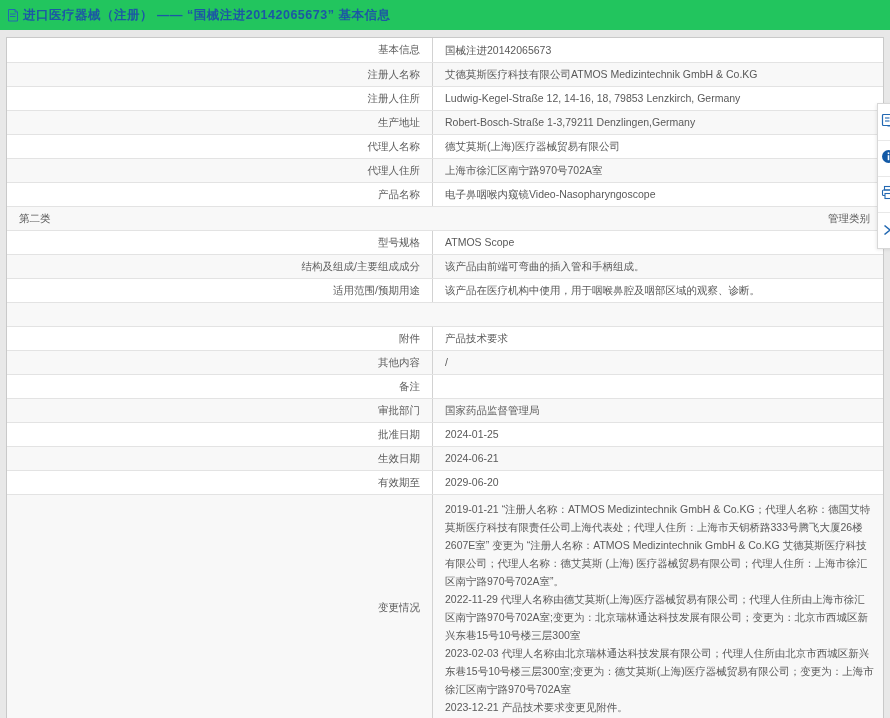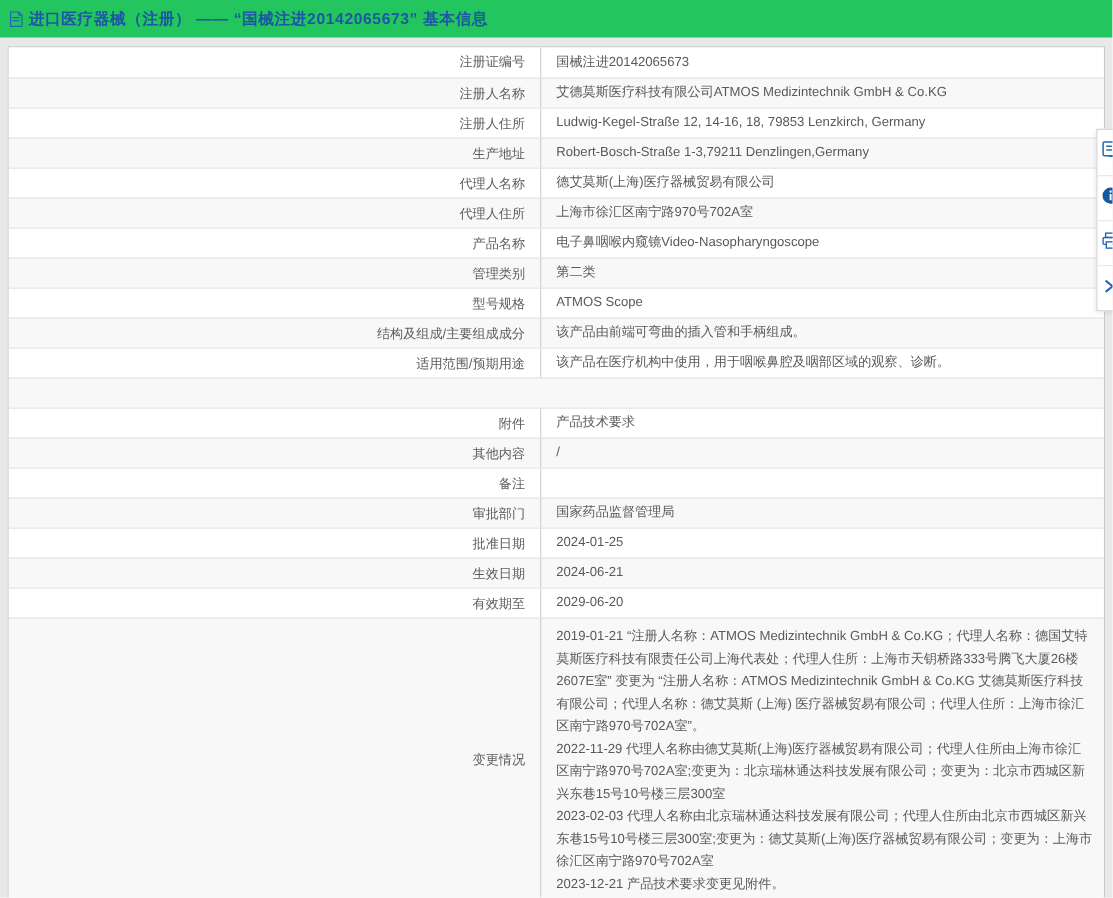--- a/index.html
+++ b/index.html
@@ -98,21 +98,21 @@
       <line x1="3" y1="5" x2="8.5" y2="5" stroke="#2268b2" stroke-width="1"></line>
       <line x1="3" y1="7.5" x2="8.5" y2="7.5" stroke="#2268b2" stroke-width="1"></line>
     </svg>
   </span>
   <span class="page-title">进口医疗器械（注册） —— “国械注进20142065673” 基本信息</span>
 </div>
 
 <div class="info-table">
     <div class="row">
       <div class="cell label">
-        <span>注册证编号</span>
+        <span>基本信息</span>
       </div>
       <div class="cell value">国械注进20142065673</div>
     </div>
     <div class="row alt">
       <div class="cell label">
         <span>注册人名称</span>
       </div>
       <div class="cell value">艾德莫斯医疗科技有限公司ATMOS Medizintechnik GmbH &amp; Co.KG</div>
     </div>
     <div class="row">
@@ -139,24 +139,24 @@
       </div>
       <div class="cell value">上海市徐汇区南宁路970号702A室</div>
     </div>
     <div class="row">
       <div class="cell label">
         <span>产品名称</span>
       </div>
       <div class="cell value">电子鼻咽喉内窥镜Video-Nasopharyngoscope</div>
     </div>
     <div class="row alt">
+      <div class="cell value">第二类</div>
       <div class="cell label">
         <span>管理类别</span>
       </div>
-      <div class="cell value">第二类</div>
     </div>
     <div class="row">
       <div class="cell label">
         <span>型号规格</span>
       </div>
       <div class="cell value">ATMOS Scope</div>
     </div>
     <div class="row alt">
       <div class="cell label">
         <span>结构及组成/主要组成成分</span>

